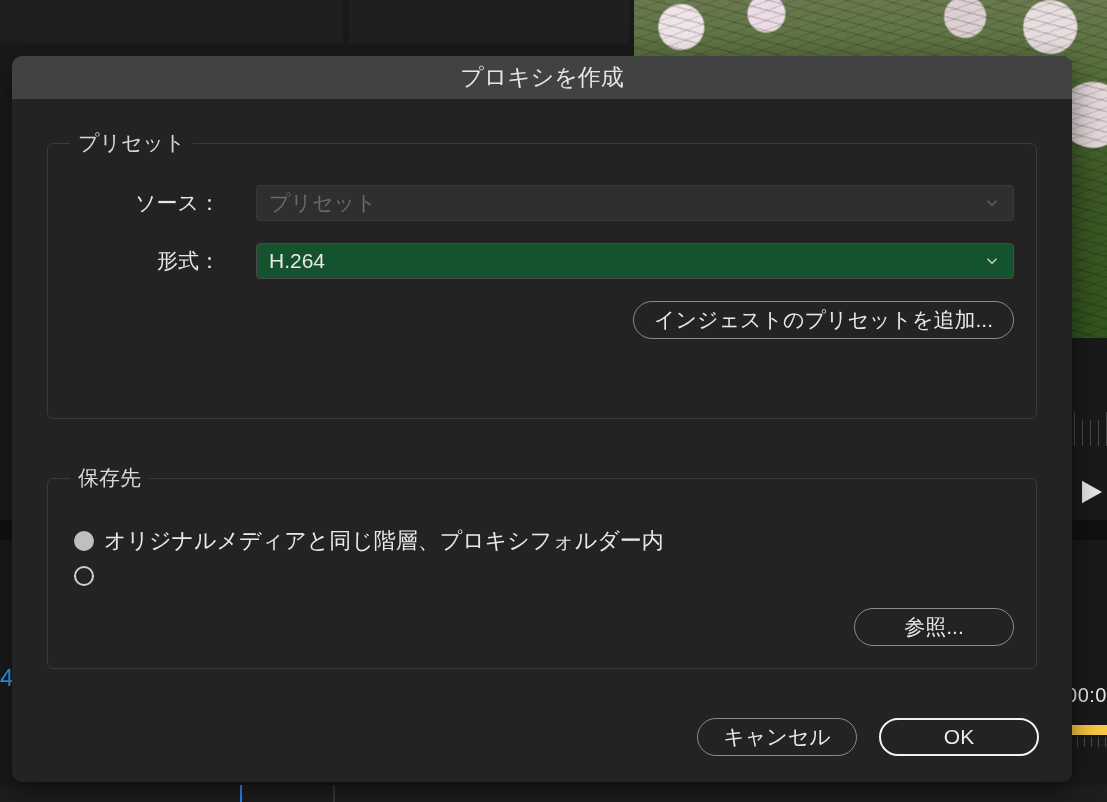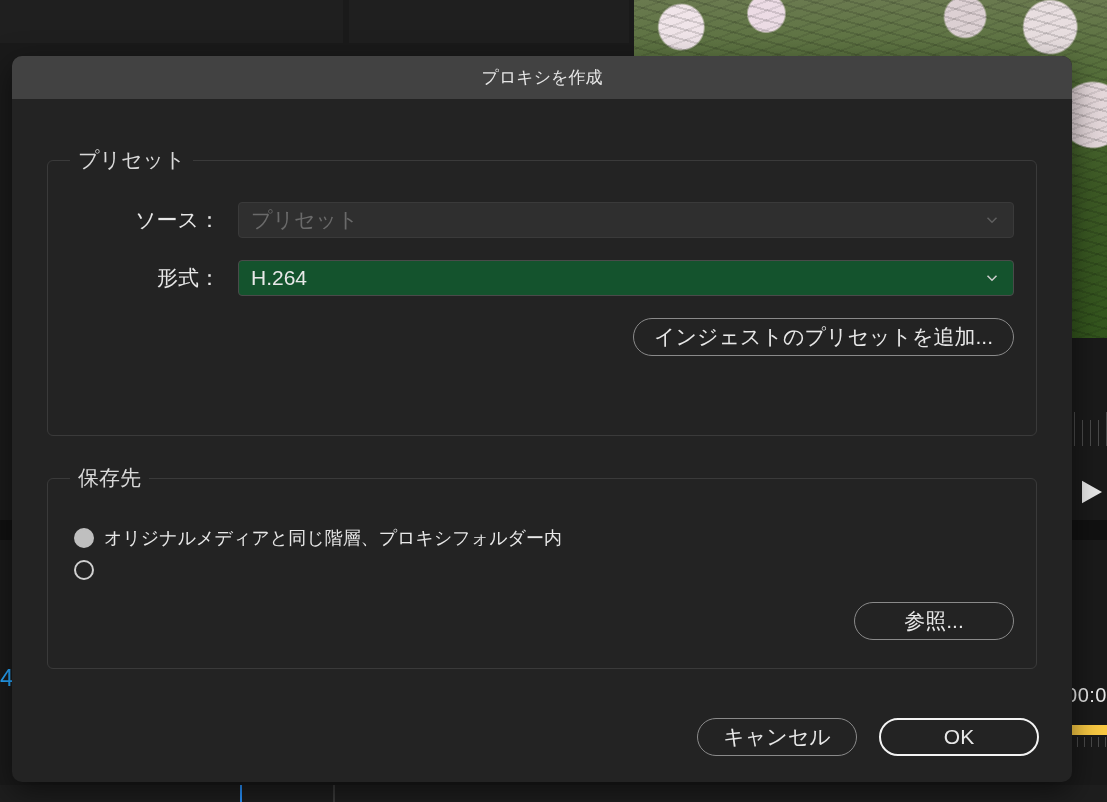--- a/index.html
+++ b/index.html
@@ -56,35 +56,35 @@
   }
 
   
   .dialog {
     position:absolute; left:12px; top:56px; width:1060px; height:726px;
     background:#232323; border-radius:10px; overflow:hidden;
     box-shadow:0 10px 30px rgba(0,0,0,.5);
   }
   .dialog-header{
     height:43px; background:#424242; display:flex; align-items:center; justify-content:center;
-    font-size:17px; color:#e6e6e6;
+    font-size:23px; color:#e6e6e6;
   }
 
   fieldset.group{
     position:absolute; left:35px; right:35px;
     border:1px solid #3a3a3a; border-radius:6px;
     padding:28px 22px 24px 22px;
   }
   fieldset.group > legend{
     padding:0 8px; font-size:21px; color:#d8d8d8;
   }
-  .group-preset { top:90px;  height:290px; }
+  .group-preset { top:73px;  height:290px; }
   .group-dest   { top:408px; height:205px; }
 
-  .row{ display:flex; align-items:center; gap:18px; margin-bottom:22px; }
+  .row{ display:flex; align-items:center; gap:36px; margin-bottom:22px; }
   .row .lbl{ width:150px; text-align:right; font-size:21px; color:#e8e8e8; white-space:nowrap; }
 
   .select{
     flex:1; height:36px; border:1px solid #4a4a4a; border-radius:4px;
     background:#14532d; display:flex; align-items:center; justify-content:space-between;
     padding:0 12px; font-size:21px; color:#e8e8e8; cursor:pointer;
   }
   .select.disabled{ background:#2f2f2f; color:#6a6a6a; border-color:#3a3a3a; cursor:default; }
   .chev{ width:18px; height:18px; flex:0 0 18px; }
   .chev svg{ display:block; }
@@ -94,21 +94,21 @@
     height:38px; padding:0 24px; border:1.5px solid #8a8a8a; border-radius:19px;
     font-size:21px; color:#e8e8e8; background:transparent; cursor:pointer;
     user-select:none;
   }
   .btn.primary{ border-width:2.5px; border-color:#f3f3f3; font-weight:500; }
 
   .row-right{ display:flex; justify-content:flex-end; margin-top:6px; }
   .row-right-inner{ display:flex; justify-content:flex-end; }
 
   
-  .radio-row{ display:flex; align-items:center; gap:10px; font-size:18px; margin:6px 0 10px 0; padding-left:4px; }
+  .radio-row{ display:flex; align-items:center; gap:10px; font-size:22px; margin:6px 0 10px 0; padding-left:4px; }
   .radio{
     width:20px; height:20px; border:2.5px solid #d0d0d0; border-radius:50%;
     display:inline-flex; align-items:center; justify-content:center; flex:0 0 20px;
   }
   .radio.filled{ background:#bfbfbf; border-color:#bfbfbf; }
 
   .dialog-footer{
     position:absolute; right:33px; bottom:26px; display:flex; gap:22px;
   }
   .btn.ok{ width:160px; }

